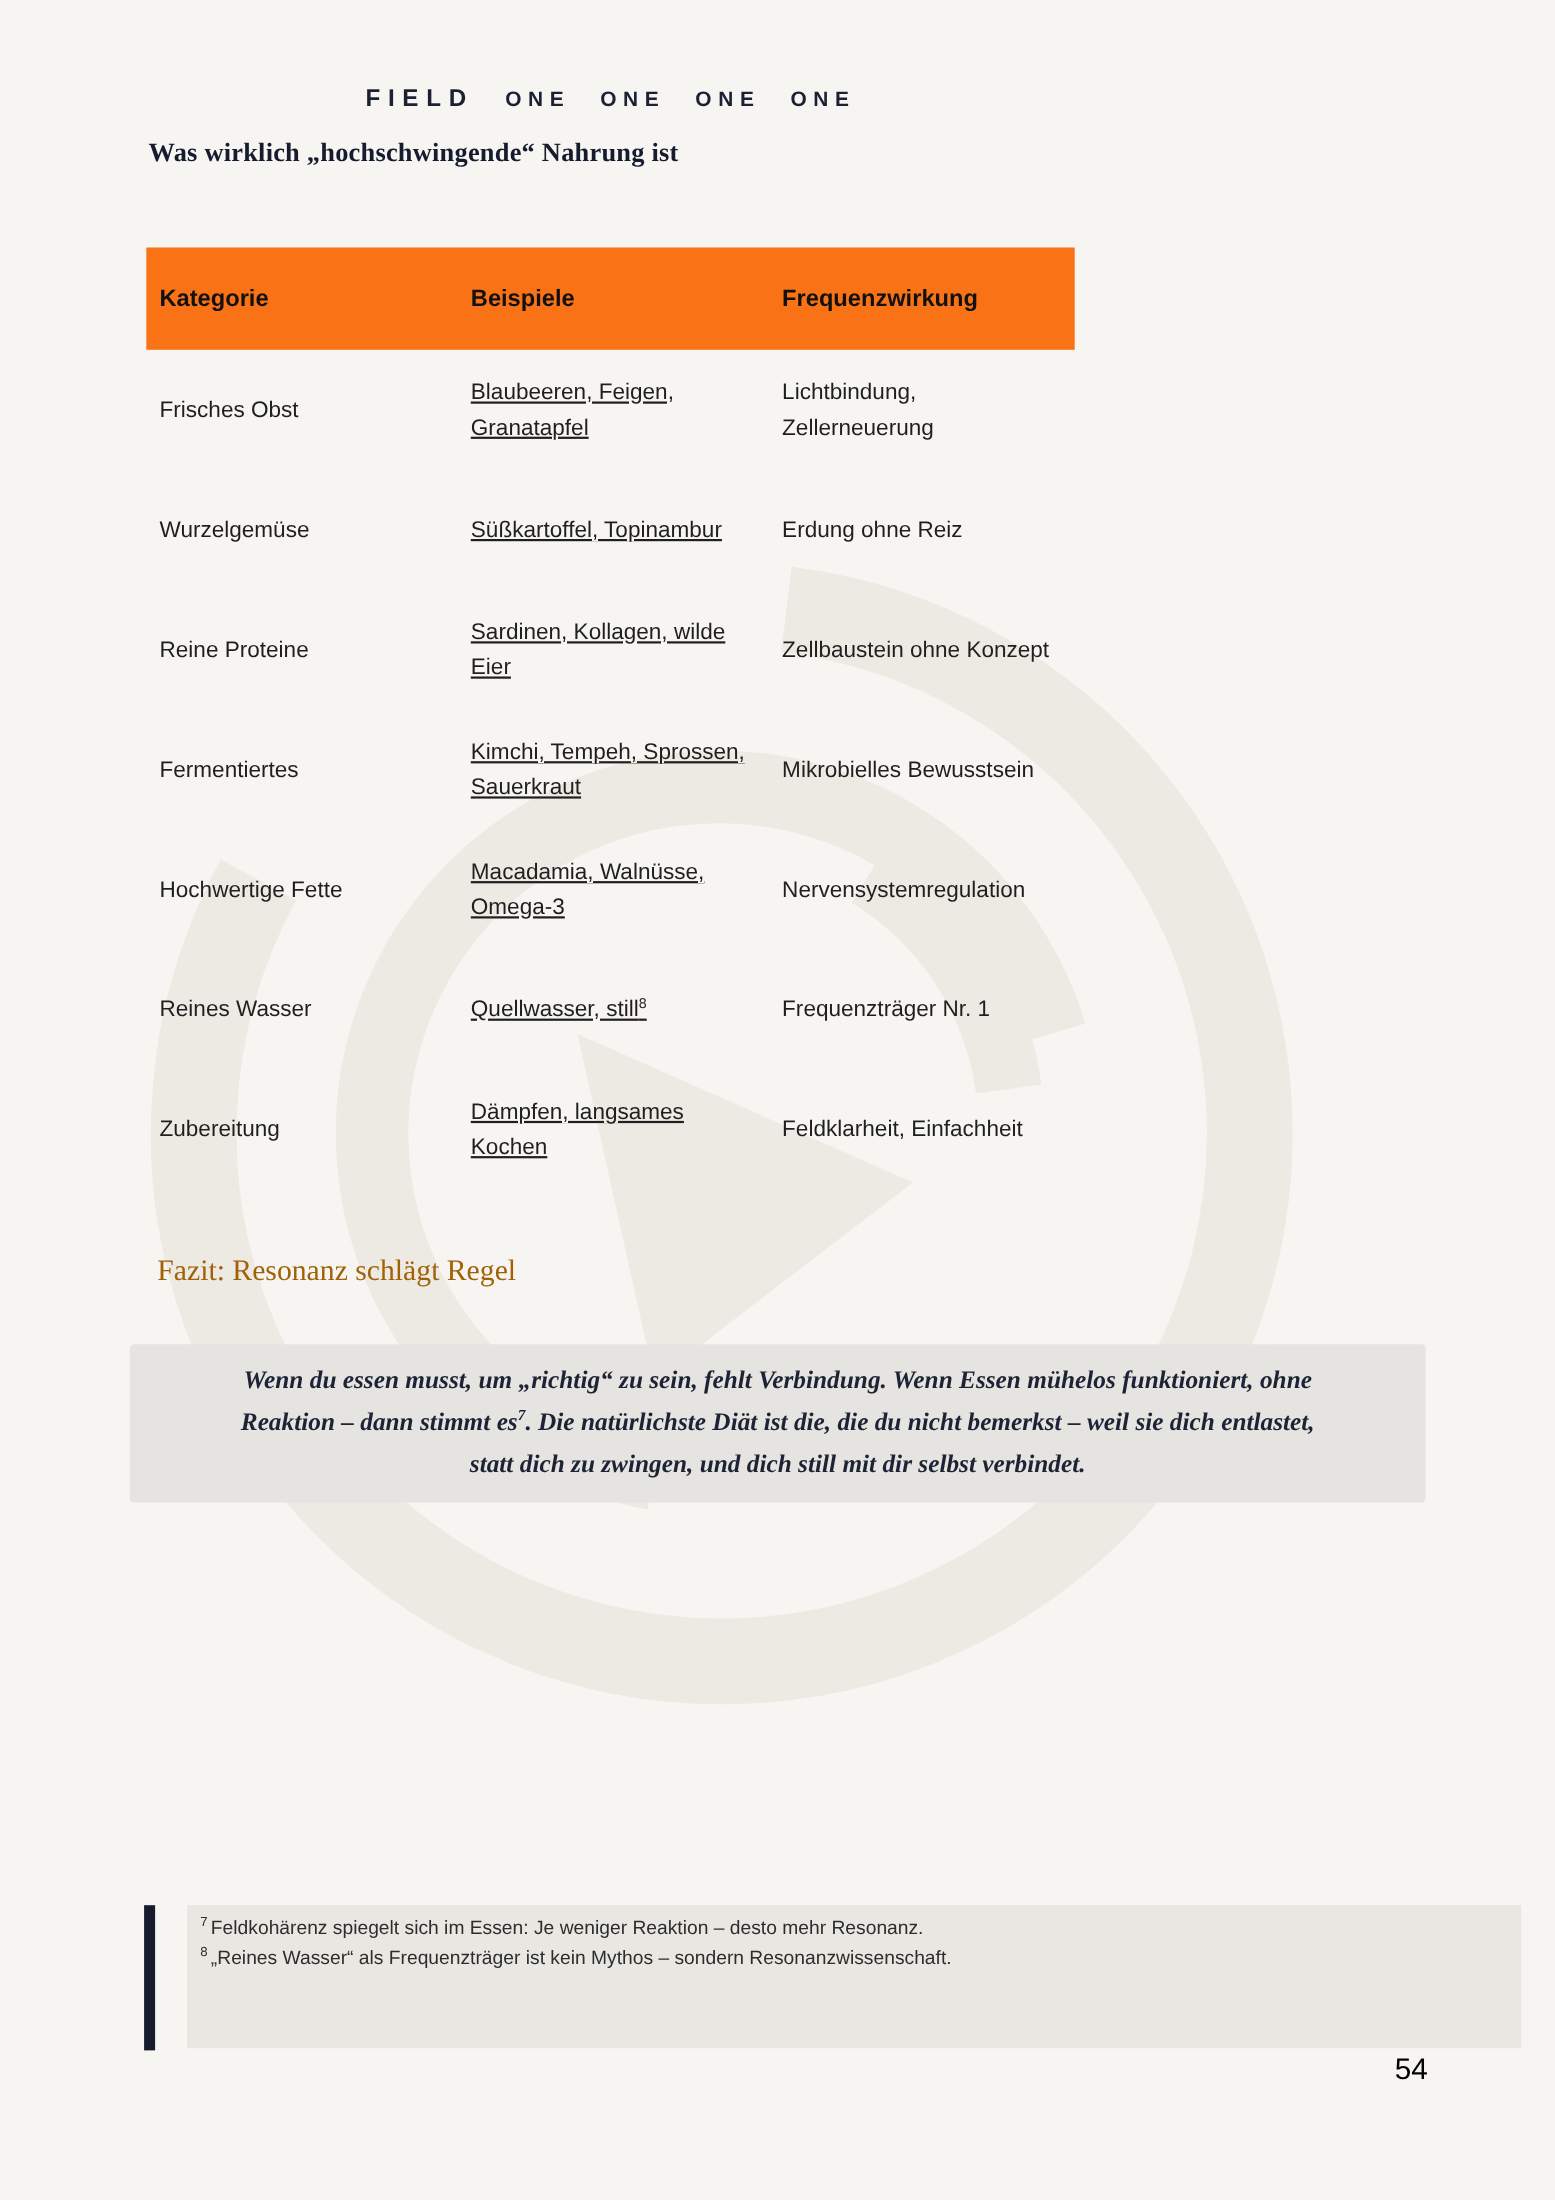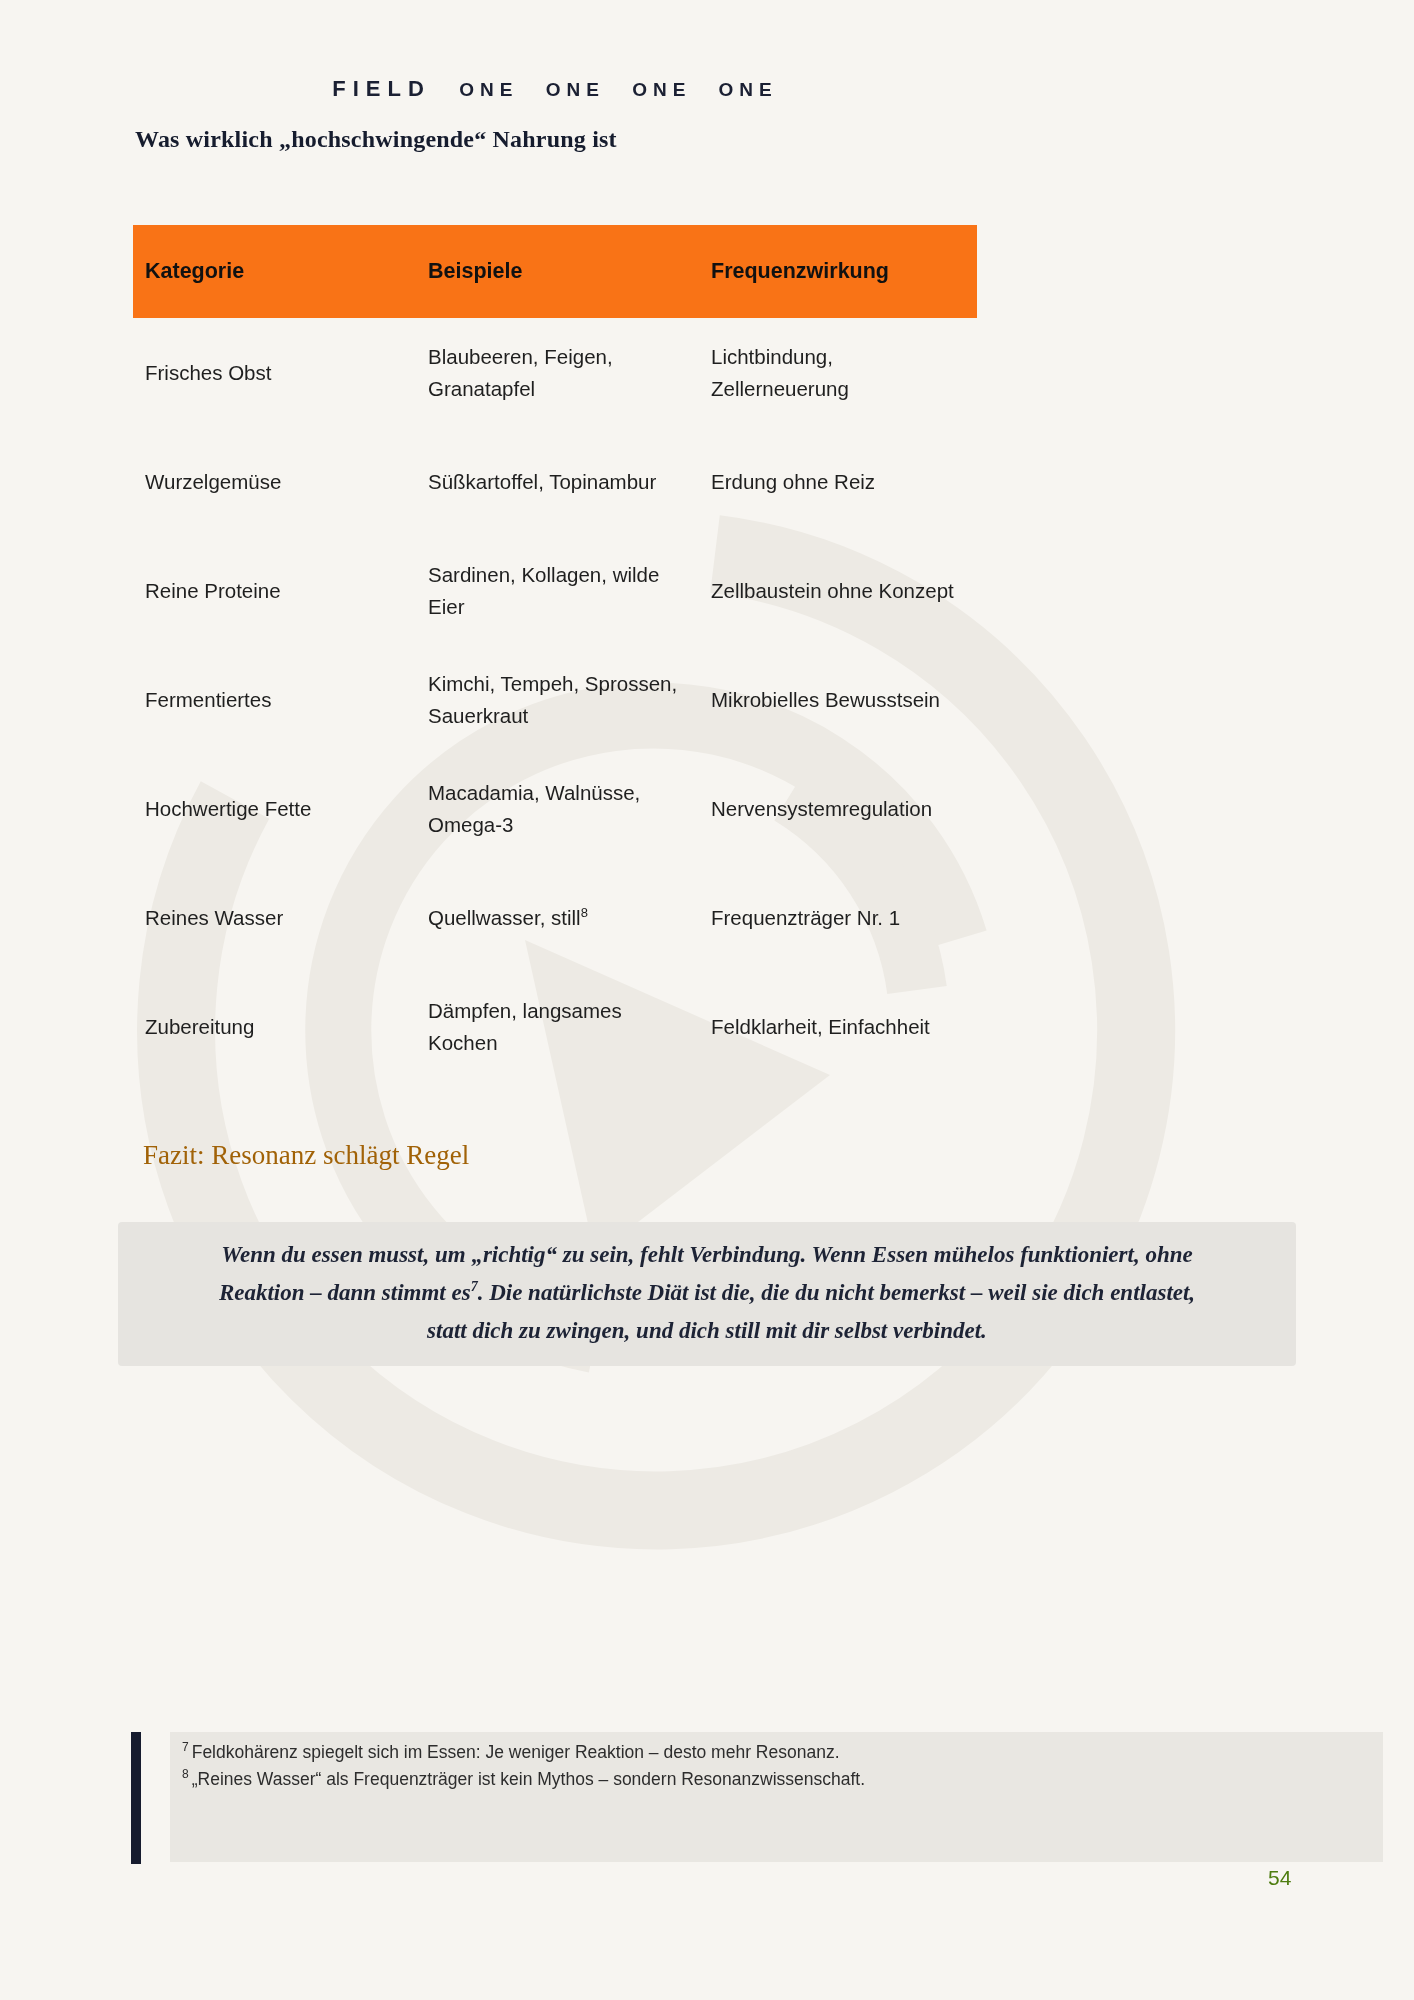--- a/index.html
+++ b/index.html
@@ -72,21 +72,21 @@
     font-size: 21.5px;
     color: #111;
   }
   .tbody .trow { min-height: 109px; }
   .tcell {
     padding-left: 12px;
     font-size: 20.5px;
     line-height: 32px;
   }
   .thead .tcell { font-size: 21.5px; line-height: 1; }
-  .tcell.c2 .wrap-limit { max-width: 250px; }
+  .tcell.c2 .wrap-limit { max-width: 250px; text-decoration: underline; }
   .tcell.c3 .wrap-limit { max-width: 265px; }
   .wrap-limit { display: block; }
   sup.cell-sup { font-size: 13px; line-height: 0; }
   
   .fazit-title {
     position: absolute;
     left: 143px; top: 1140px;
     font-family: "Liberation Serif", serif;
     font-weight: normal;
     font-size: 27px;
@@ -128,22 +128,22 @@
   }
   .fn-line {
     font-size: 17.5px;
     line-height: 27px;
   }
   .fn-line sup { font-size: 12px; line-height: 0; margin-right: 3px; }
   
   .page-number {
     position: absolute;
     left: 1268px; top: 1866px;
-    font-size: 21px;
-    color: #4d7c0f;
+    font-size: 27px;
+    color: #000000;
   }
 </style>
 </head>
 <body>
 
 <div class="page">
 
   <svg class="watermark" viewBox="0 0 1414 2000" aria-hidden="true">
     <g transform="translate(655,1030)" fill="none" stroke="#edeae4">
       <path d="M -420 -230 A 480 480 0 1 0 60 -476" stroke-width="78"></path>

